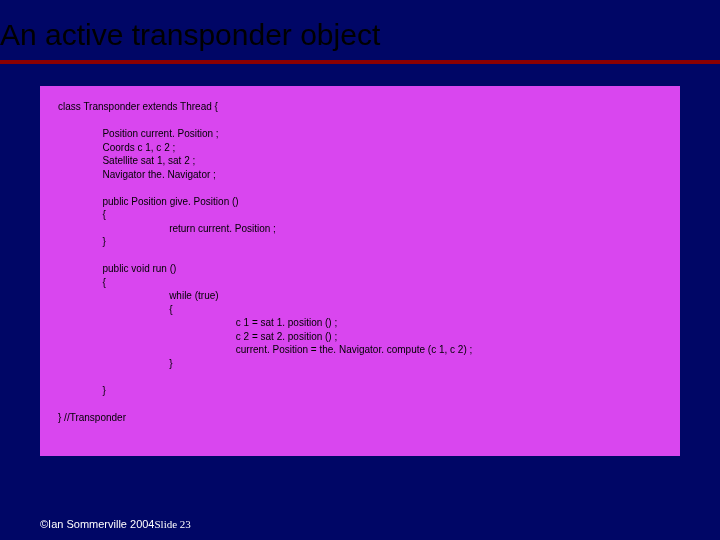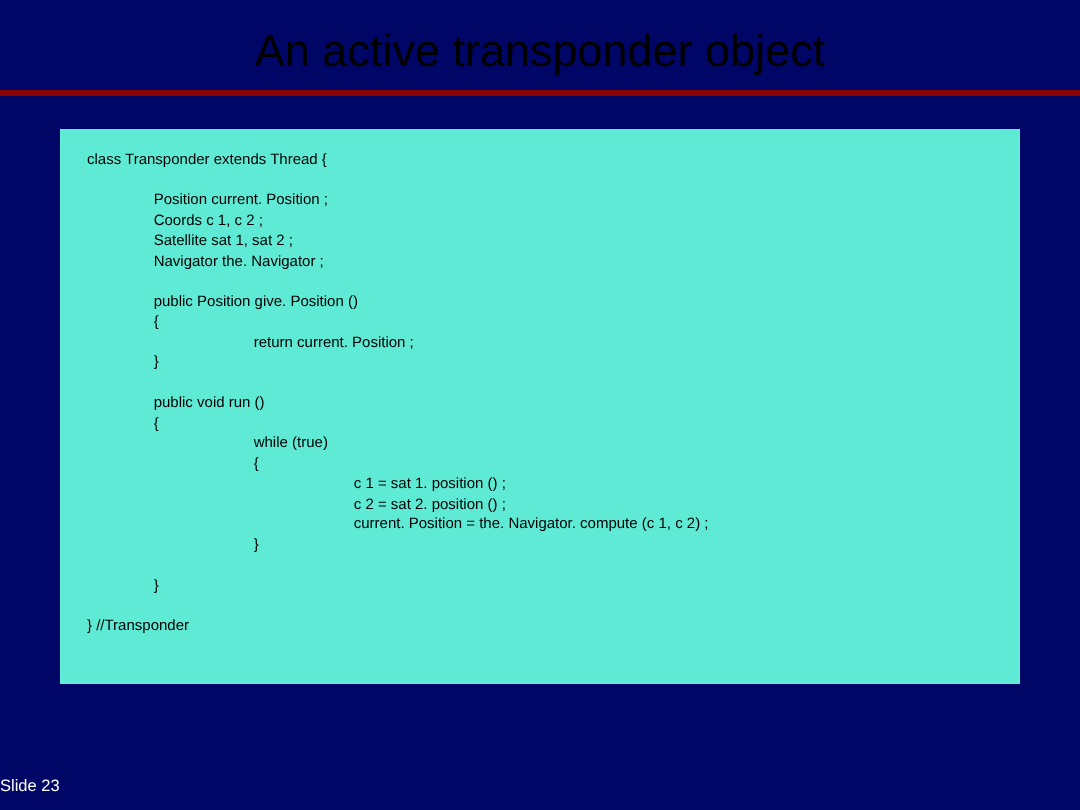--- a/index.html
+++ b/index.html
@@ -5,34 +5,34 @@
   * { margin: 0; padding: 0; box-sizing: border-box; }
   html, body { width: 720px; height: 540px; overflow: hidden; }
   body {
     background: #000666;
     font-family: Arial, Helvetica, sans-serif;
     position: relative;
   }
   .title-area {
     width: 100%;
     padding: 18px 0 8px 0;
-    text-align: center;
+    text-align: left;
   }
   .title {
     font-size: 30px;
     color: #000;
     font-weight: normal;
   }
   .rule {
     height: 4px;
     background: #8b0000;
     width: 100%;
   }
   .code-box {
-    background: #5eead4;
+    background: #d946ef;
     margin: 22px 40px 0 40px;
     padding: 14px 18px 14px 18px;
     height: 370px;
   }
   .code {
     font-family: Arial, Helvetica, sans-serif;
     font-size: 10px;
     line-height: 1.35;
     color: #000;
     white-space: pre;
@@ -42,21 +42,21 @@
     bottom: 10px;
     left: 0;
     width: 100%;
     color: #fff;
     font-size: 11px;
     display: flex;
     align-items: center;
   }
   .footer .left { padding-left: 40px; flex: 0 0 auto; }
   .footer .center { flex: 1; text-align: center; font-weight: bold; }
-  .footer .right { padding-right: 40px; flex: 0 0 auto; }
+  .footer .right { padding-right: 40px; flex: 0 0 auto; font-family: Liberation Serif, serif; }
 </style>
 </head>
 <body>
 
 <div class="title-area">
   <h1 class="title">An active transponder object</h1>
 </div>
 <div class="rule"></div>
 
 <div class="code-box">
@@ -80,14 +80,15 @@
                                                                 c 2 = sat 2. position () ;
                                                                 current. Position = the. Navigator. compute (c 1, c 2) ;
                                         }
 
                 }
 
 } //Transponder</pre>
 </div>
 
 <div class="footer">
+  <div class="left">©Ian Sommerville 2004</div>
   <div class="right">Slide 23</div>
 </div>
 
 </body></html>

